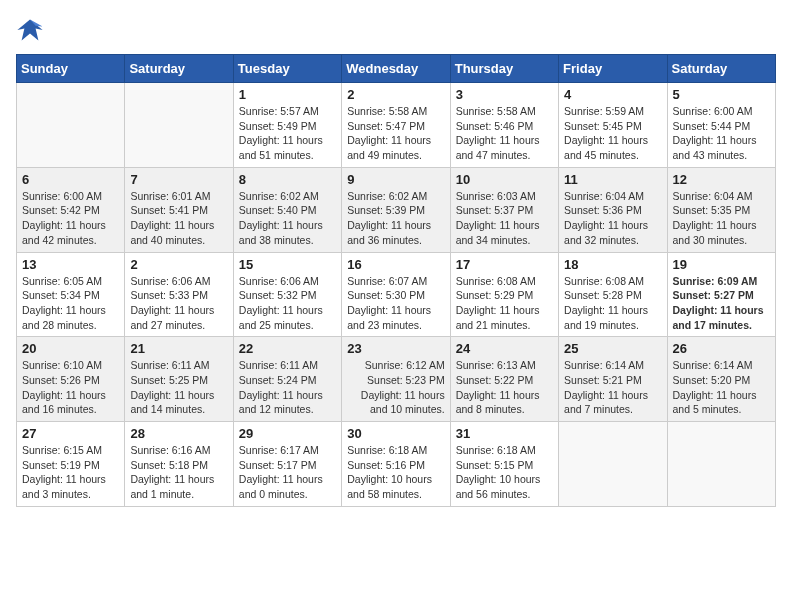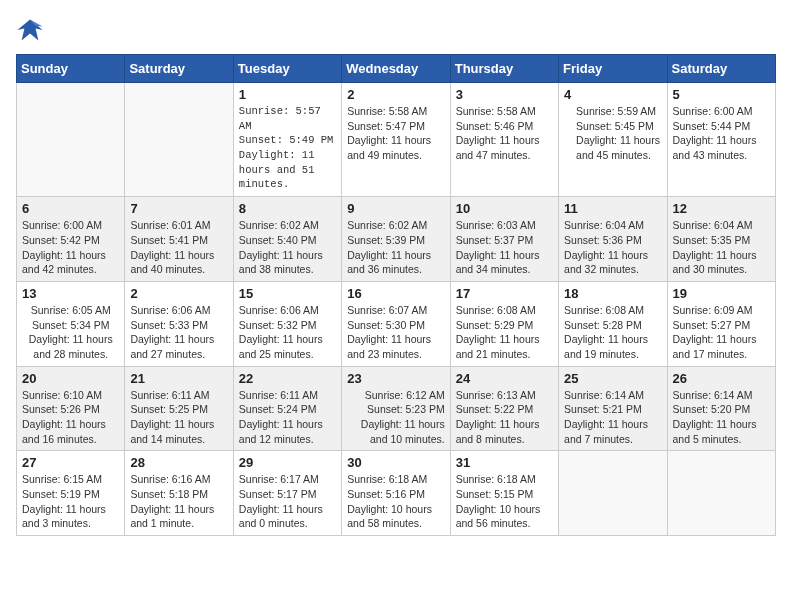--- a/index.html
+++ b/index.html
@@ -108,39 +108,39 @@
         <th>Friday</th>
         <th>Saturday</th>
       </tr>
   </thead>
   <tbody id="calendar-body">
   <tr>
         <td class="empty"></td>
         <td class="empty"></td>
         <td>
           <div class="day-num">1</div>
-          <div class="day-info" style="white-space: pre-line; font-family: Liberation Mono, monospace;">Sunrise: 5:57 AM
+          <div class="day-info" style="white-space: pre-line;">Sunrise: 5:57 AM
 Sunset: 5:49 PM
 Daylight: 11 hours and 51 minutes.</div>
         </td>
         <td>
           <div class="day-num">2</div>
           <div class="day-info" style="white-space: pre-line;">Sunrise: 5:58 AM
 Sunset: 5:47 PM
 Daylight: 11 hours and 49 minutes.</div>
         </td>
         <td>
           <div class="day-num">3</div>
           <div class="day-info" style="white-space: pre-line;">Sunrise: 5:58 AM
 Sunset: 5:46 PM
 Daylight: 11 hours and 47 minutes.</div>
         </td>
         <td>
           <div class="day-num">4</div>
-          <div class="day-info" style="white-space: pre-line; margin-left: 12px;">Sunrise: 5:59 AM
+          <div class="day-info" style="white-space: pre-line;">Sunrise: 5:59 AM
 Sunset: 5:45 PM
 Daylight: 11 hours and 45 minutes.</div>
         </td>
         <td>
           <div class="day-num">5</div>
           <div class="day-info" style="white-space: pre-line;">Sunrise: 6:00 AM
 Sunset: 5:44 PM
 Daylight: 11 hours and 43 minutes.</div>
         </td>
       </tr>
@@ -184,21 +184,21 @@
         <td>
           <div class="day-num">12</div>
           <div class="day-info" style="white-space: pre-line;">Sunrise: 6:04 AM
 Sunset: 5:35 PM
 Daylight: 11 hours and 30 minutes.</div>
         </td>
       </tr>
       <tr>
         <td>
           <div class="day-num">13</div>
-          <div class="day-info" style="white-space: pre-line; text-align: center;">Sunrise: 6:05 AM
+          <div class="day-info" style="white-space: pre-line;">Sunrise: 6:05 AM
 Sunset: 5:34 PM
 Daylight: 11 hours and 28 minutes.</div>
         </td>
         <td>
           <div class="day-num">2</div>
           <div class="day-info" style="white-space: pre-line;">Sunrise: 6:06 AM
 Sunset: 5:33 PM
 Daylight: 11 hours and 27 minutes.</div>
         </td>
         <td>
@@ -220,21 +220,21 @@
 Daylight: 11 hours and 21 minutes.</div>
         </td>
         <td>
           <div class="day-num">18</div>
           <div class="day-info" style="white-space: pre-line;">Sunrise: 6:08 AM
 Sunset: 5:28 PM
 Daylight: 11 hours and 19 minutes.</div>
         </td>
         <td>
           <div class="day-num">19</div>
-          <div class="day-info" style="white-space: pre-line;">Sunrise: 6:09 AM
+          <div class="day-info" style="white-space: pre-line; font-weight: bold;">Sunrise: 6:09 AM
 Sunset: 5:27 PM
 Daylight: 11 hours and 17 minutes.</div>
         </td>
       </tr>
       <tr class="row-shaded">
         <td>
           <div class="day-num">20</div>
           <div class="day-info" style="white-space: pre-line;">Sunrise: 6:10 AM
 Sunset: 5:26 PM
 Daylight: 11 hours and 16 minutes.</div>

